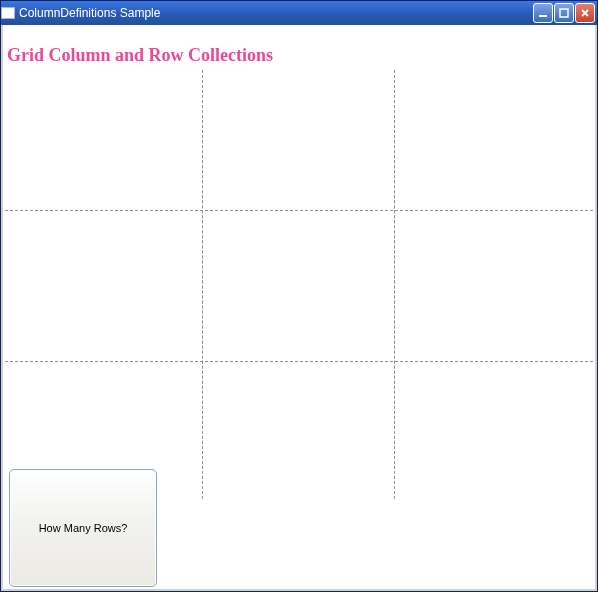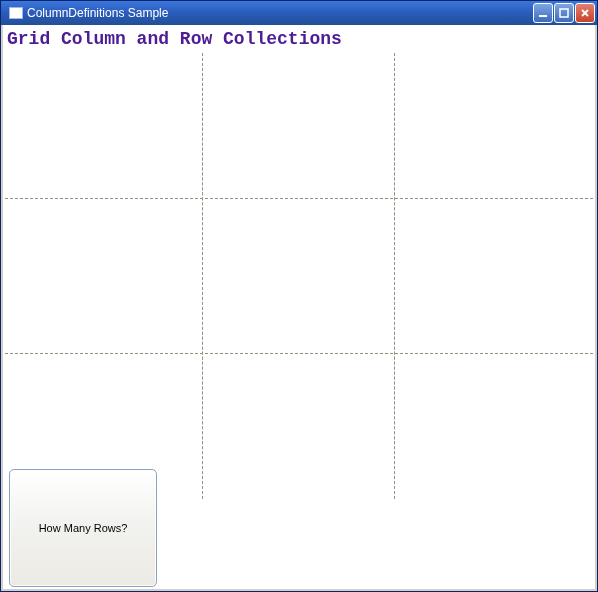--- a/index.html
+++ b/index.html
@@ -18,21 +18,21 @@
     border: 1px solid #0a246a;
     background: #ece9d8;
     display: flex;
     flex-direction: column;
   }
   .titlebar {
     height: 24px;
     background: linear-gradient(to bottom, #3b77dd 0%, #2a5bbb 50%, #215096 100%);
     display: flex;
     align-items: center;
-    padding: 0 2px 0 8px;
+    padding: 0 2px 0 0;
     color: #fff;
     font-size: 12px;
     flex-shrink: 0;
   }
   .title-icon {
     width: 14px;
     height: 12px;
     background: #fff;
     border: 1px solid #9bb8e8;
     margin-right: 4px;
@@ -71,25 +71,25 @@
     flex: 1;
     background: #fff;
     border: 2px solid #d4d0c8;
     border-top: none;
     margin: 0;
     position: relative;
     display: flex;
     flex-direction: column;
   }
   .heading {
-    font-family: Liberation Mono, monospace;
+    font-family: Liberation Serif, serif;
     font-weight: bold;
     font-size: 18px;
-    padding: 4px 6px 4px 4px;
-    color: #4c1d95;
+    padding: 20px 6px 4px 4px;
+    color: #ec4899;
   }
   .grid-area {
     flex: 1;
     position: relative;
     margin: 0 6px 0 6px;
   }
   
   .hline, .vline {
     position: absolute;
     pointer-events: none;

